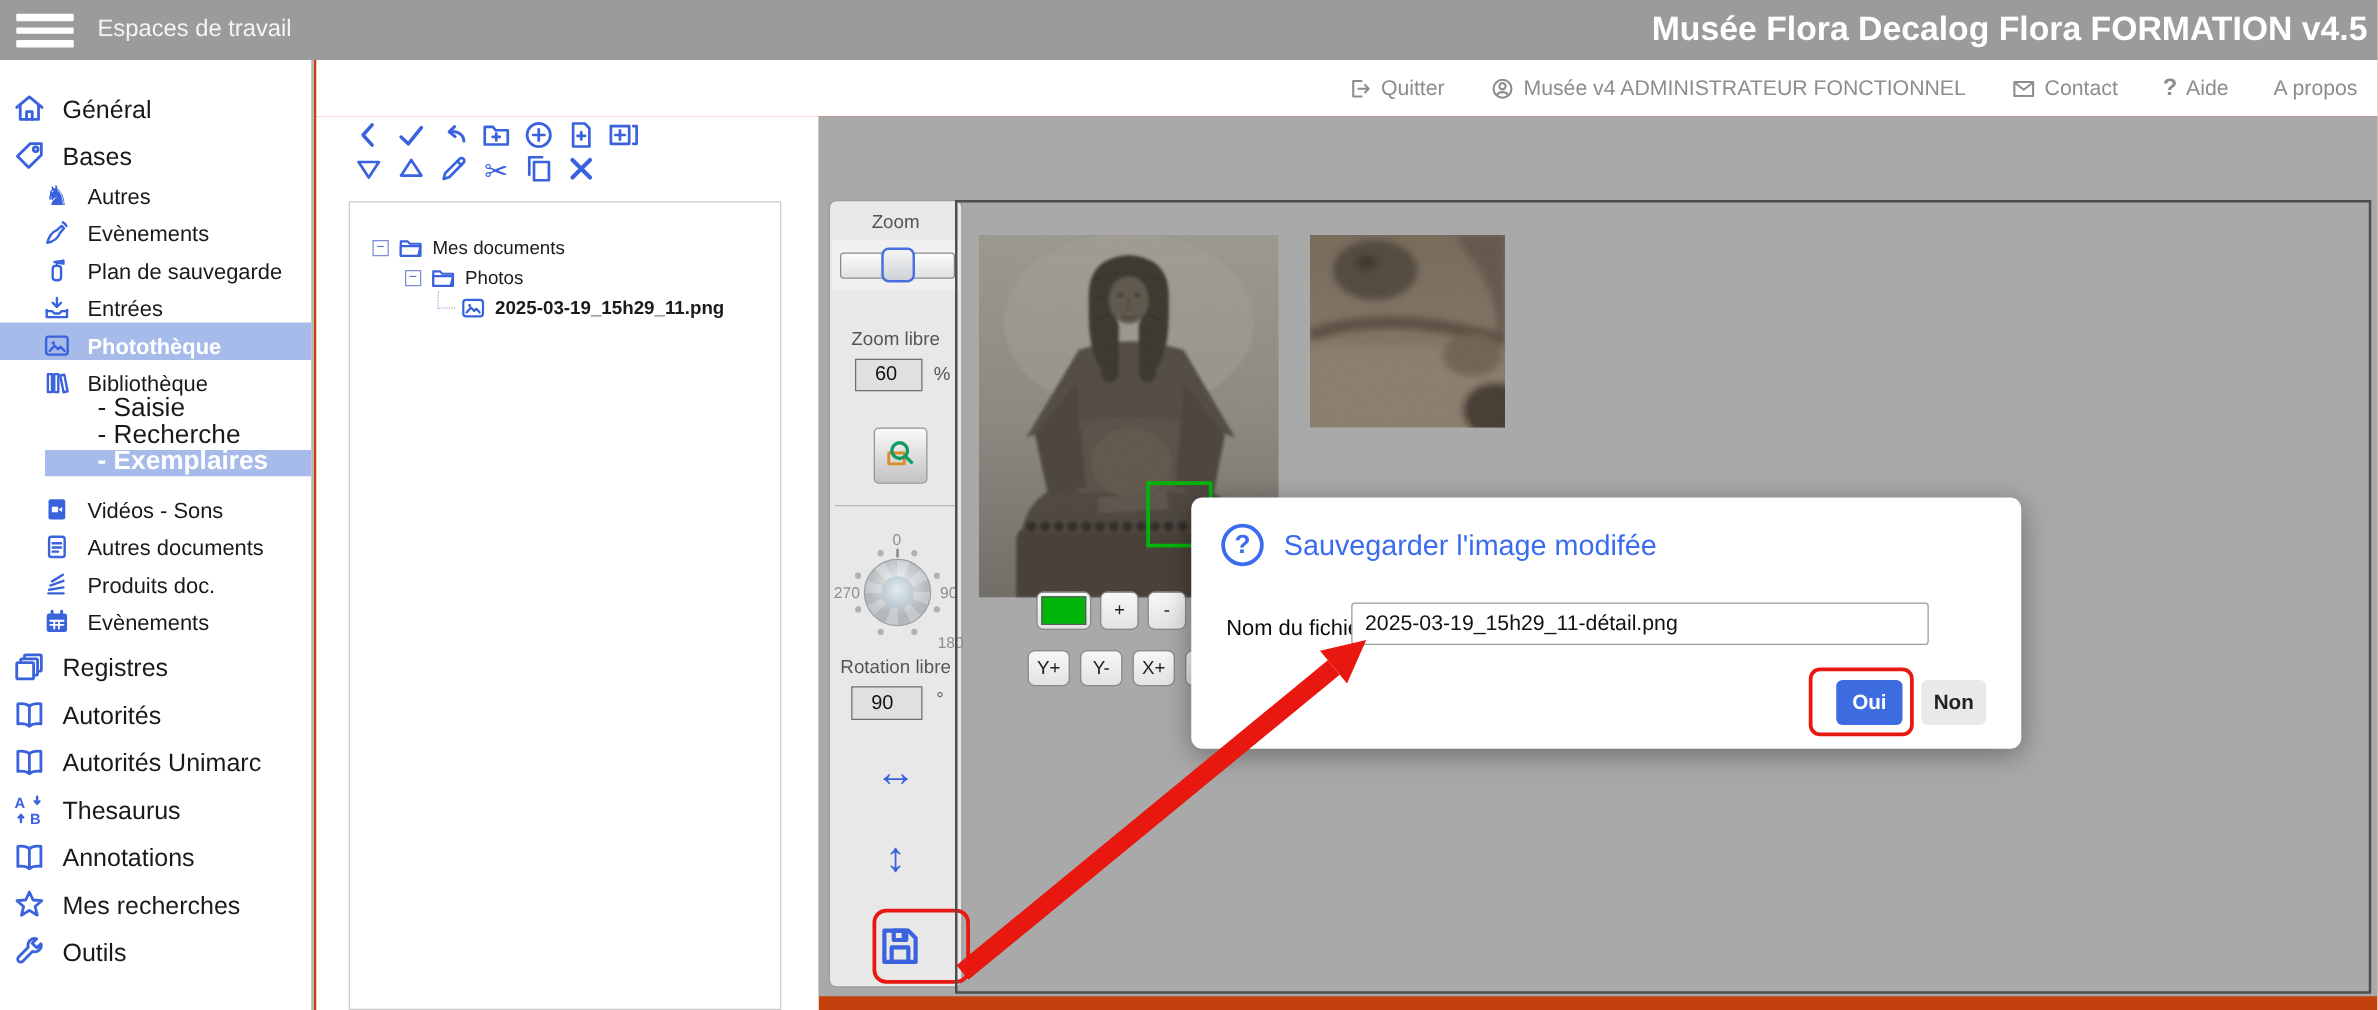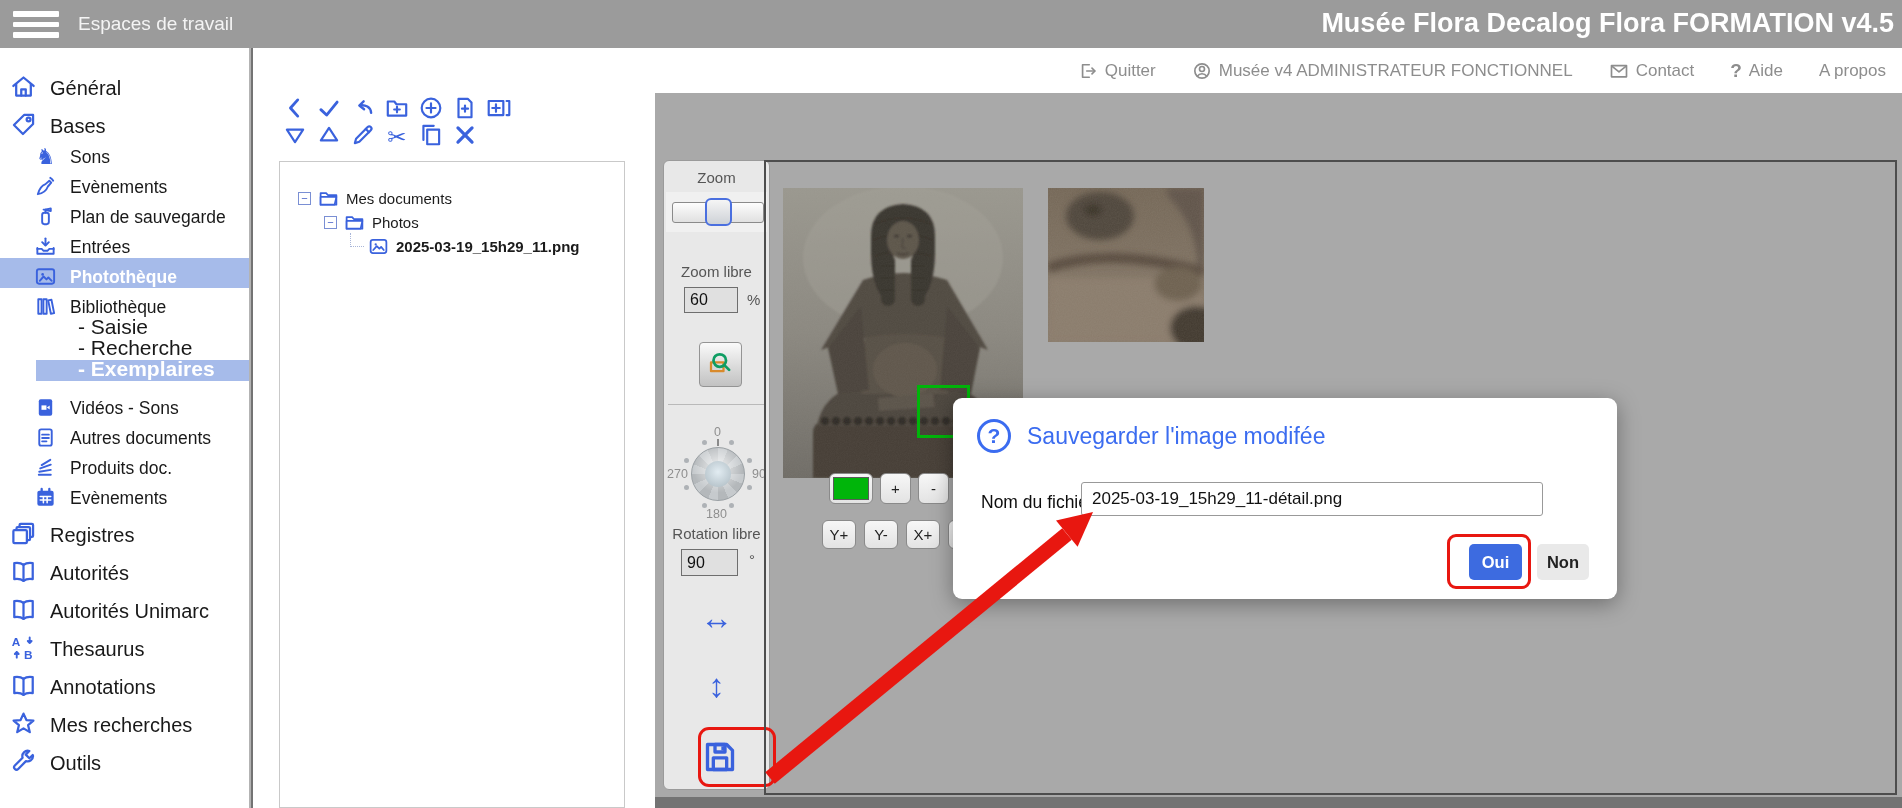--- a/index.html
+++ b/index.html
@@ -1,18 +1,18 @@
 <!DOCTYPE html>
 <html style="--accent_blue: #3a62dd; --sidebar_highlight: #a6bbea; --dialog_title_blue: #3b6cf0; --primary_button_blue: #3d6be0; --annotation_red: #e81710; --selection_green: #00b50a;"><head>
 <meta charset="utf-8">
 <style>
   * { margin:0; padding:0; box-sizing:border-box; }
   html,body { width:1902px; height:808px; overflow:hidden; background:#fff;
     font-family:"Liberation Sans","DejaVu Sans",sans-serif; }
-  .app { position:relative; width:1902px; height:808px; background:#737373; }
+  .app { position:relative; width:1902px; height:808px; background:#c2410c; }
 
   
   .topbar { position:absolute; left:0; top:0; width:1902px; height:48px; background:#9b9b9b; }
   .hamburger { position:absolute; left:13px; top:11px; width:46px; height:26px; cursor:pointer; }
   .hamburger i { display:block; width:46px; height:5.5px; background:#fff; border-radius:1px; margin-bottom:5px; }
   .ws-label { position:absolute; left:78px; top:0; line-height:48px; color:#f4f4f4; font-size:19px; }
   .app-title { position:absolute; right:8px; top:0; line-height:46px; color:#fff; font-size:27px; font-weight:bold; }
 
   
   .utilbar { position:absolute; left:253px; top:48px; right:0; height:45px; background:#fff;
@@ -61,30 +61,30 @@
   .zoompanel { position:absolute; left:8px; top:67px; width:107px; height:630px; background:#e8e8e8;
     border:1px solid #9a9a9a; border-radius:6px; font-size:15px; color:#555; }
   .zp-zoom-label { position:absolute; top:8px; left:0; right:0; text-align:center; }
   .slider-strip { position:absolute; left:2px; right:2px; top:31px; height:40px; background:#f0f0f0; }
   .slider-track { position:absolute; left:6px; top:10px; width:92px; height:21px; border:1px solid #8a8a8a; border-radius:3px;
     background:linear-gradient(#fdfdfd,#e0e0e0); cursor:pointer; }
   .slider-thumb { position:absolute; left:39px; top:6px; width:27px; height:28px; border:2px solid #4a6fdf; border-radius:6px;
     background:linear-gradient(#f5f5f5,#ced2d7); cursor:grab; }
   .zp-zoomlibre-label { position:absolute; top:102px; left:0; right:0; text-align:center; }
   .numinput { position:absolute; border:1px solid #6e6e6e; background:#e0e0e0; font-size:16px; color:#111;
-    padding-left:5px; font-family:inherit; }
+    padding-left:15px; font-family:inherit; }
   .zp-zoom-input { left:20px; top:126px; width:54px; height:26px; }
   .zp-pct { position:absolute; left:83px; top:130px; font-size:15px; }
   .magbtn { position:absolute; left:35px; top:181px; width:43px; height:45px; border:1px solid #949494; border-radius:4px;
     background:linear-gradient(#fafafa,#d2d2d2 70%,#c2c2c2); cursor:pointer; display:flex; align-items:center; justify-content:center; }
   .magbtn svg { width:30px; height:30px; }
   .zp-sep { position:absolute; left:4px; right:4px; top:243px; height:0; border-top:1px solid #b9b9b9; }
   .dial { position:absolute; left:0; top:264px; width:107px; height:96px; font-size:12.5px; color:#8f8f8f; }
   .dial .d-top { position:absolute; left:0; right:0; top:0; text-align:center; }
-  .dial .d-bottom { position:absolute; left:0; right:16px; bottom:0; text-align:left;margin-left:42px; }
+  .dial .d-bottom { position:absolute; left:0; right:0; bottom:0; text-align:right;margin-left:42px; }
   .dial .d-left { position:absolute; left:3px; top:42px; }
   .dial .d-right { position:absolute; right:5px; top:42px; }
   .knob { position:absolute; left:27px; top:22px; width:54px; height:54px; border-radius:50%;
     border:1px solid #9aa0a4; cursor:grab;
     background:radial-gradient(circle at 50% 38%, rgba(255,255,255,.8), rgba(255,255,255,0) 60%),
       repeating-conic-gradient(#c6cacd 0 22deg, #b4b8bb 22deg 45deg); }
   .knob-inner { position:absolute; left:13px; top:13px; width:26px; height:26px; border-radius:50%;
     background:radial-gradient(circle at 50% 42%, #e2ecf2, #b9c6cd 75%, #a7b4bb); }
   .knob-tick { position:absolute; left:25px; top:-9px; width:2px; height:7px; background:#8a8a8a; }
   .dial .dot { position:absolute; width:5px; height:5px; border-radius:50%; background:#aeb2b6; }
@@ -202,21 +202,21 @@
         <span class="ic">
           <svg viewBox="0 0 24 24" fill="none" stroke="currentColor" stroke-width="2" stroke-linecap="round" stroke-linejoin="round">
             <path d="M12.5 3.5 H20.5 V11.5 L11.5 20.5 L3.5 12.5 Z"></path>
             <circle cx="16.5" cy="7.5" r="1.7"></circle>
           </svg>
         </span>
         <span class="lbl">Bases</span>
       </div>
       <div class="side-item lvl1">
         <span class="ic txt">♞</span>
-        <span class="lbl">Sons</span>
+        <span class="lbl">Autres</span>
       </div>
       <div class="side-item lvl1">
         <span class="ic">
           <svg viewBox="0 0 24 24" fill="none" stroke="currentColor" stroke-width="2" stroke-linecap="round" stroke-linejoin="round">
             <path d="M4 20 c6 -1 9 -4 10.5 -8 L18 8 l-2 -2 -4 3.5 C8 11 5.5 14.5 4 20 Z"></path>
             <path d="M17 3 q2 1 3 3"></path>
           </svg>
         </span>
         <span class="lbl">Evènements</span>
       </div>

